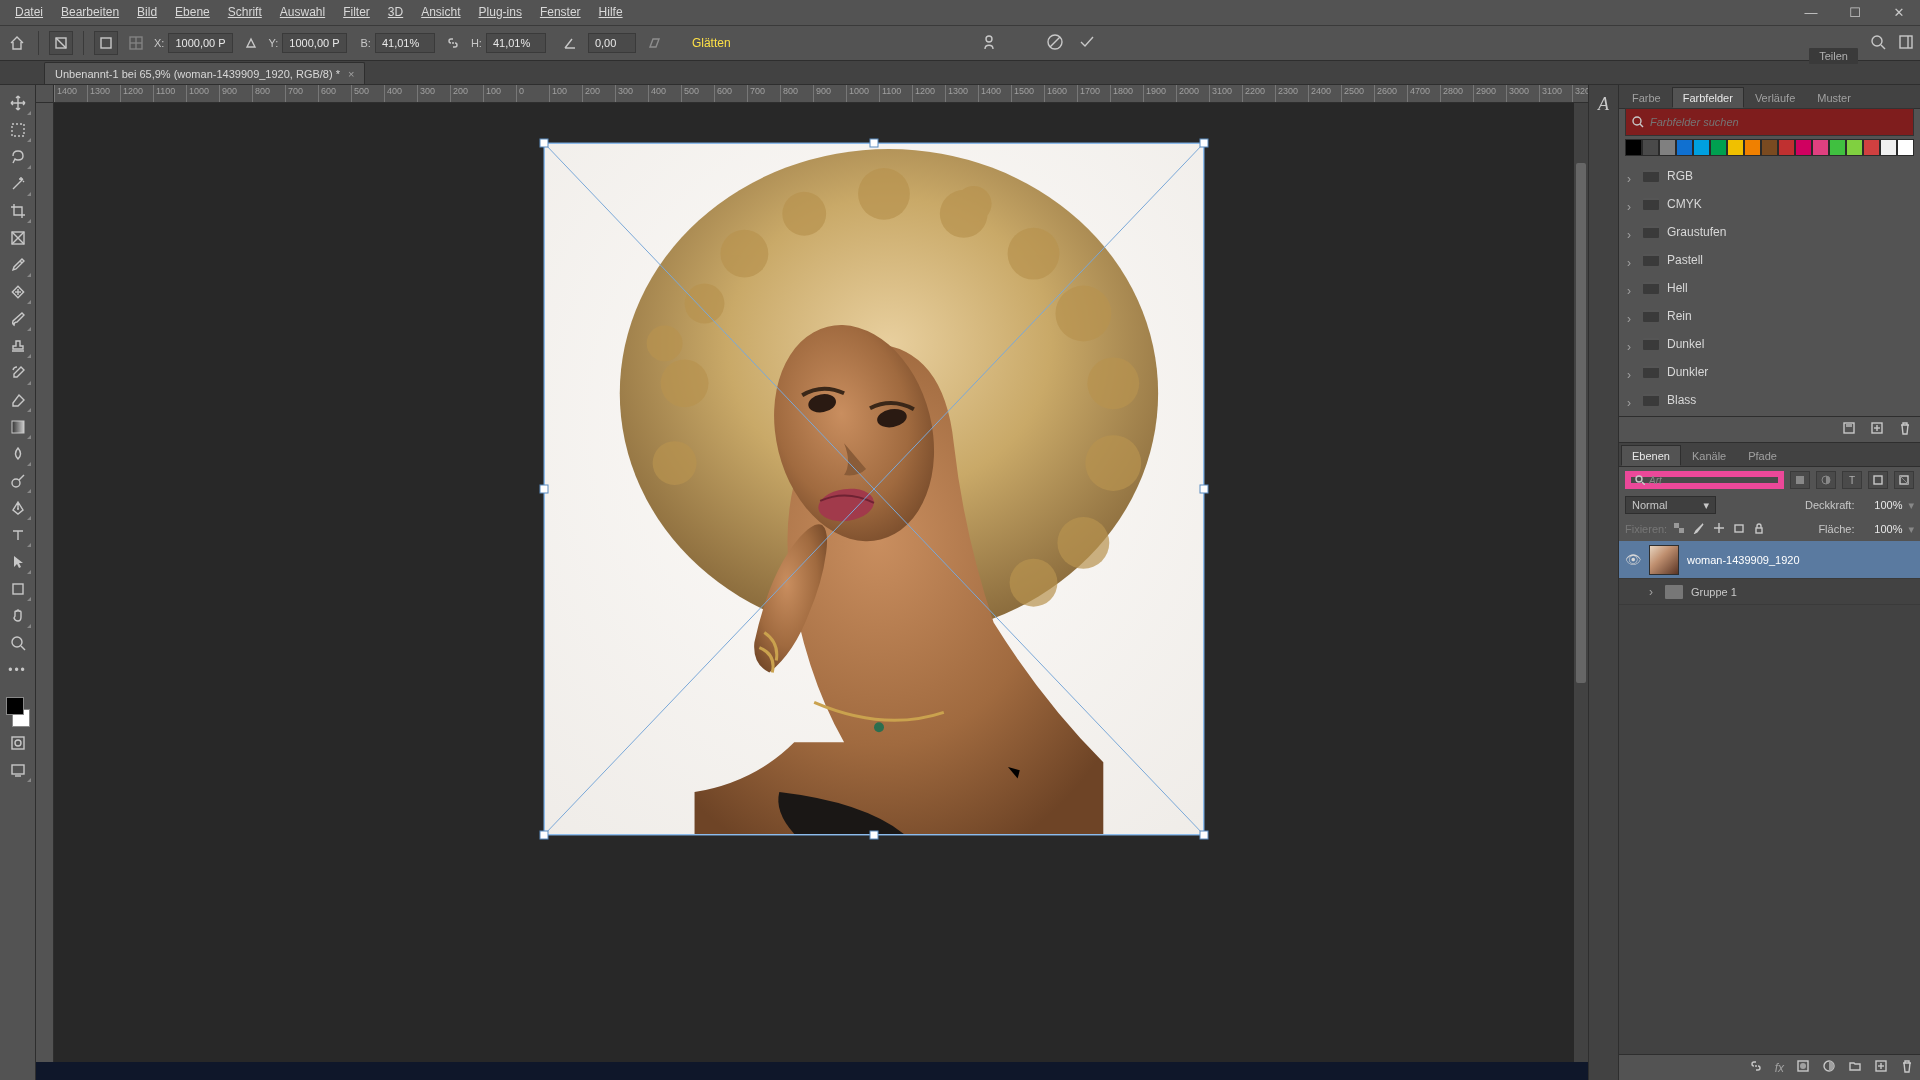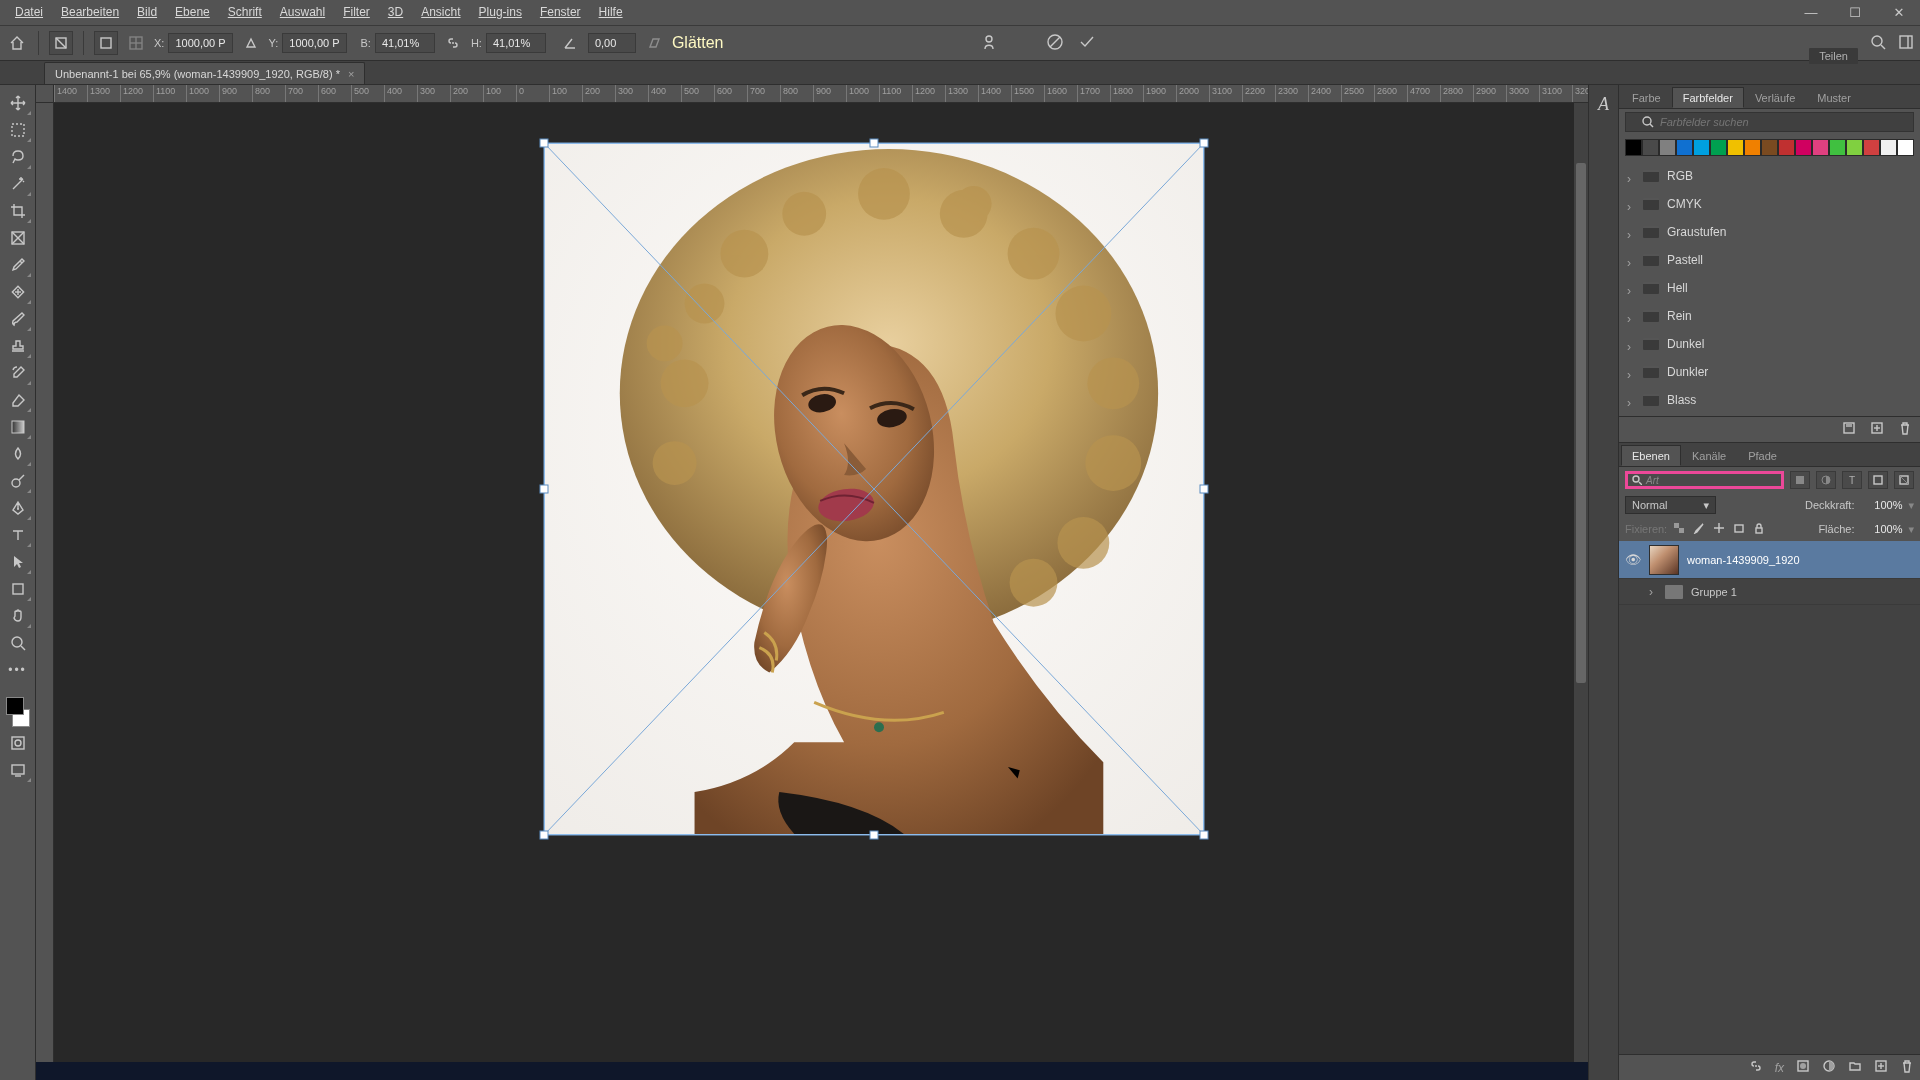--- a/index.html
+++ b/index.html
@@ -17,21 +17,21 @@
 #optbar .sep { width: 1px; height: 24px; background: #3a3a3a; margin: 0 4px; }
 #optbar .fld { display: flex; align-items: center; gap: 4px; }
 #optbar .lbl { font-size: 11px; color: #c8c8c8; }
 #optbar .val { background: #4a4a4a; border: 1px solid #3a3a3a; height: 20px; padding: 0 6px; min-width: 60px; font-size: 11px; color: #e8e8e8; display: flex; align-items: center; }
 #optbar .val.wide { min-width: 64px; }
 #optbar .iconbtn { width: 24px; height: 24px; display: flex; align-items: center; justify-content: center; border: 1px solid transparent; }
 #optbar .iconbtn.boxed { background: #4a4a4a; border: 1px solid #3a3a3a; }
 #optbar .right-icons { position: absolute; right: 6px; display: flex; gap: 12px; align-items: center; }
 #optbar .mid-icons { position: absolute; left: 980px; display: flex; gap: 30px; align-items: center; }
 #optbar .confirm-icons { position: absolute; left: 1046px; display: flex; gap: 14px; align-items: center; }
-#optbar .glatten { color: #fef9c3; font-size: 16px; }
+#optbar .glatten { color: #fde047; font-size: 12px; margin-left: 20px; }
 .shareBtn { background: #3a3a3a; border-radius: 1px; padding: 2px 10px; font-size: 11px; color: #b0b0b0; margin-top: 25px; }
 
 
 #tabbar { height: 24px; background: #424242; border-bottom: 1px solid #2e2e2e; display: flex; align-items: flex-end; padding-left: 44px; }
 #tabbar .doctab { height: 22px; background: #535353; border: 1px solid #2e2e2e; border-bottom: none; padding: 0 10px; display: flex; align-items: center; gap: 8px; font-size: 11px; color: #d8d8d8; border-radius: 2px 2px 0 0; }
 #tabbar .doctab .x { color: #a0a0a0; font-size: 11px; }
 
 
 #workarea { position: absolute; top: 85px; left: 0; right: 0; bottom: 0; display: flex; }
 
@@ -68,38 +68,38 @@
 #panels { width: 332px; background: #535353; border-left: 1px solid #2e2e2e; display: flex; }
 #panelstrip { width: 36px; background: #424242; border-right: 1px solid #2e2e2e; display: flex; flex-direction: column; align-items: center; padding-top: 8px; gap: 20px; }
 #panelstrip .picon { width: 22px; height: 22px; display: flex; align-items: center; justify-content: center; color: #c8c8c8; }
 #panelmain { flex: 1; display: flex; flex-direction: column; }
 
 .ptabs { display: flex; background: #424242; border-bottom: 1px solid #2e2e2e; height: 24px; align-items: flex-end; padding-left: 2px; }
 .ptabs .ptab { padding: 4px 10px 3px; font-size: 11px; color: #a0a0a0; border: 1px solid transparent; }
 .ptabs .ptab.active { background: #535353; color: #e8e8e8; border: 1px solid #2e2e2e; border-bottom: 1px solid #535353; }
 
 #swatch-search { height: 26px; display: flex; align-items: center; padding: 0 6px; }
-#swatch-search .sbox { flex: 1; background: #404040; border: 1px solid #333; height: 20px; display: flex; align-items: center; padding: 0 16px; gap: 6px; }
+#swatch-search .sbox { flex: 1; background: #7f1d1d; border: 1px solid #333; height: 28px; display: flex; align-items: center; padding: 0 6px; gap: 6px; }
 #swatch-search .sbox input { background: transparent; border: none; outline: none; color: #c8c8c8; font-size: 11px; flex: 1; font-style: italic; }
 
 #swatch-row { display: flex; flex-wrap: nowrap; padding: 4px 6px; gap: 0; }
 #swatch-row .sw { width: 17px; height: 17px; border: 1px solid #2a2a2a; }
 
 #swatch-groups { flex: 0 0 auto; max-height: 262px; overflow-y: auto; padding: 2px 0; }
 .sgrp { display: flex; align-items: center; height: 28px; padding: 0 8px; gap: 8px; font-size: 12px; color: #d8d8d8; }
 .sgrp .chev { width: 8px; height: 8px; color: #a0a0a0;}
 .sgrp .fold { width: 16px; height: 12px; background: #3a3a3a; border-radius: 1px; border-top: 2px solid #555; }
 
 .panel-footer { height: 26px; border-top: 1px solid #2e2e2e; display: flex; align-items: center; justify-content: flex-end; padding: 0 8px; gap: 14px; color: #a0a0a0; }
 
 
 #layers-body { flex: 1; display: flex; flex-direction: column; border-top: 1px solid #2e2e2e;}
 #layers-filter { height: 26px; display: flex; align-items: center; padding: 0 6px; gap: 6px; }
 #layers-filter .tiny { width: 20px; height: 18px; background: #4a4a4a; border: 1px solid #3a3a3a; display:flex;align-items:center;justify-content:center;font-size:10px;color:#b0b0b0;}
-#layers-filter .search { flex: 1; background: #4a4a4a; border: 3px solid #ec4899; height: 18px; display:flex;align-items:center;padding:0 4px;gap:4px;}
+#layers-filter .search { flex: 1; background: #4a4a4a; border: 6px solid #ec4899; height: 18px; display:flex;align-items:center;padding:0 4px;gap:4px;}
 #layers-filter .search span.ph {font-size:10px;color:#888;font-style:italic;}
 
 .proprow { height: 24px; display: flex; align-items: center; padding: 0 6px; gap: 6px; font-size: 11px; }
 .proprow .sel { background: #3f3f3f; border: 1px solid #2e2e2e; height: 18px; padding: 0 6px; flex: 1; display:flex;align-items:center;justify-content:space-between; max-width:140px;}
 .proprow .lbl { color: #c8c8c8; }
 .proprow .num { background: transparent; width: 42px; text-align: right; color: #e8e8e8; }
 .proprow .locks { display:flex; gap:8px; color:#888;}
 .proprow .locks span{font-size:11px;}
 .proprow .dim {color:#777;}
 

